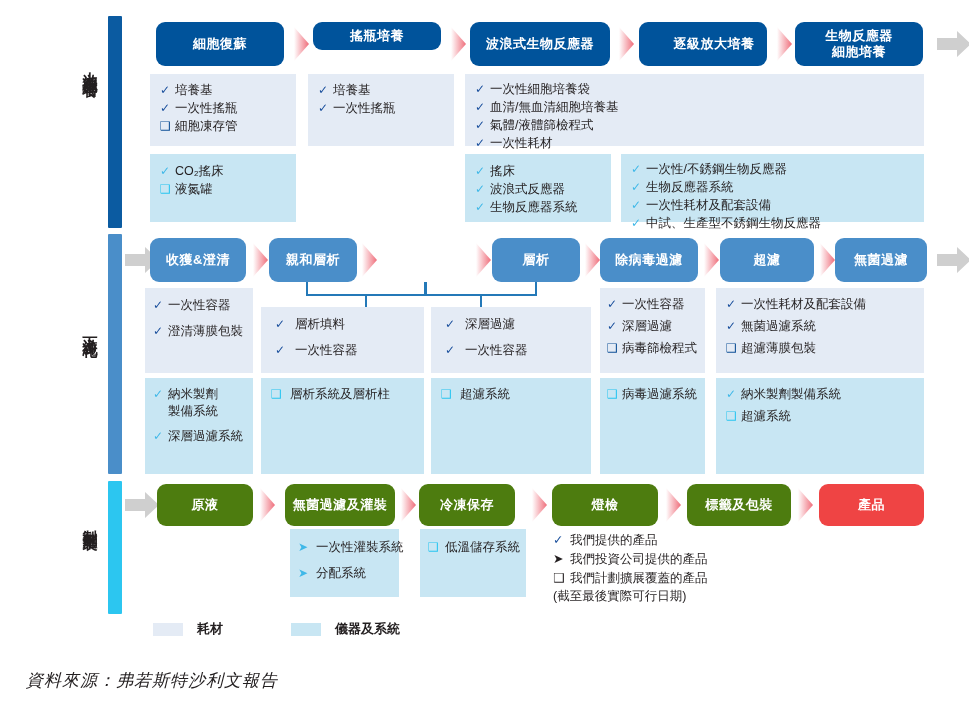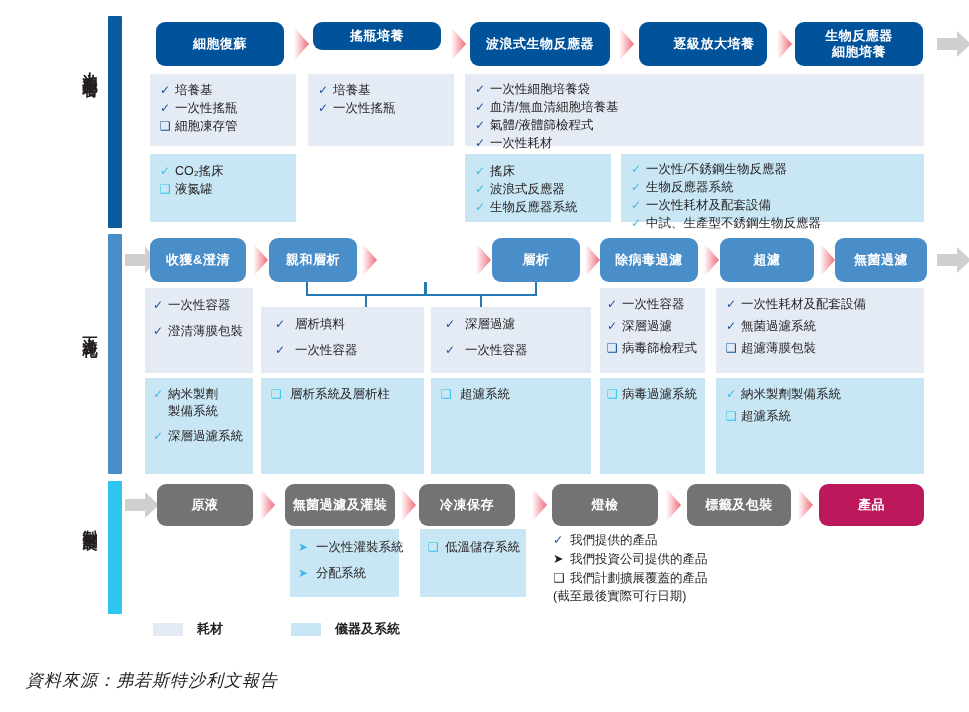--- a/index.html
+++ b/index.html
@@ -40,22 +40,22 @@
     font-size:13px;
     font-weight:bold;
     line-height:1.25;
     text-align:center;
     letter-spacing:.5px;
     padding:2px 4px;
     box-sizing:border-box;
   }
   .pill.up{background:#00539b;}
   .pill.mid{background:#4a8ec9;}
-  .pill.low{background:#737373;}
-  .pill.prod{background:#be185d;}
+  .pill.low{background:#4d7c0f;}
+  .pill.prod{background:#ef4444;}
 
   
   .chev{position:absolute;width:16px;height:34px;}
 
   
   .grayarrow{position:absolute;width:34px;height:26px;}
 
   
   .panel{position:absolute;box-sizing:border-box;}
   .panel.cons{background:#e4ebf5;}

